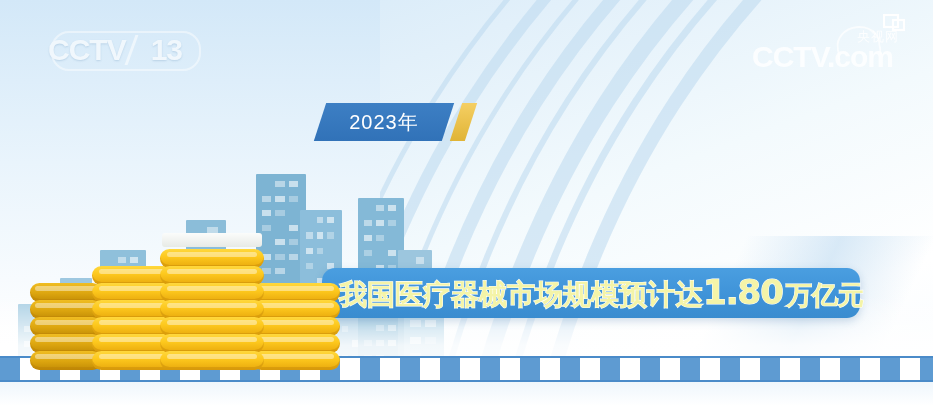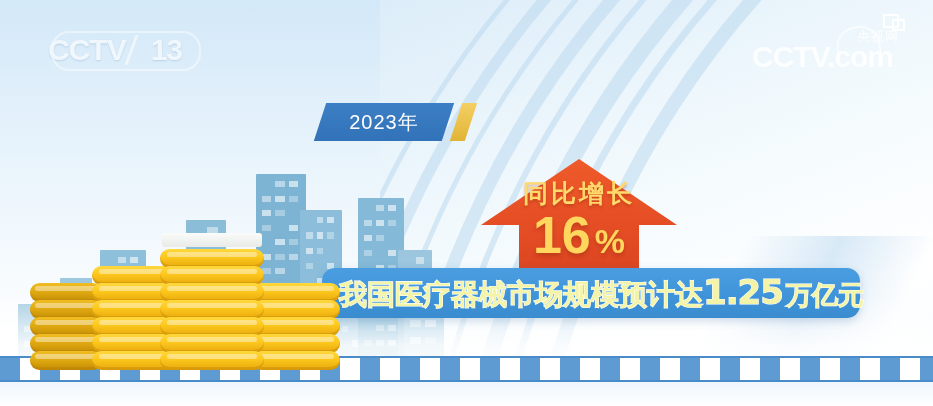--- a/index.html
+++ b/index.html
@@ -453,36 +453,20 @@
     <rect x="1" y="1" width="14" height="12" fill="none" stroke="#ffffff" stroke-width="2.2"></rect>
     <rect x="10" y="6" width="11" height="10" fill="none" stroke="#ffffff" stroke-width="2.2"></rect>
   </svg>
 
   <div class="year-wrap">
     <div class="year-bar"></div>
     <div class="year-accent"></div>
     <div class="year-text">2023年</div>
   </div>
 
-  <div class="arrow">
-    <svg viewBox="0 0 196 128" preserveAspectRatio="none">
-      <defs>
-        <linearGradient id="agrad" x1="0" y1="0" x2="0" y2="1">
-          <stop offset="0%" stop-color="#ef5a2a"></stop>
-          <stop offset="60%" stop-color="#e34c24"></stop>
-          <stop offset="100%" stop-color="#d8431f"></stop>
-        </linearGradient>
-      </defs>
-      <path d="M98,2 L196,68 L158,68 L158,128 L38,128 L38,68 L0,68 Z" fill="url(#agrad)"></path>
-    </svg>
-    <div class="arrow-label">同比增长</div>
-    <div class="arrow-value">
-      <span class="num">16</span><span class="pct">%</span>
+
+  <div class="banner">
+    <div class="banner-text">
+      <span>我国医疗器械市场规模预计达</span><span class="big">1.80</span><span class="tail">万亿元</span>
     </div>
   </div>
 
-  <div class="banner">
-    <div class="banner-text">
-      <span>我国医疗器械市场规模预计达</span><span class="big">1.25</span><span class="tail">万亿元</span>
-    </div>
-  </div>
-
 </div>
 
 </body></html>

